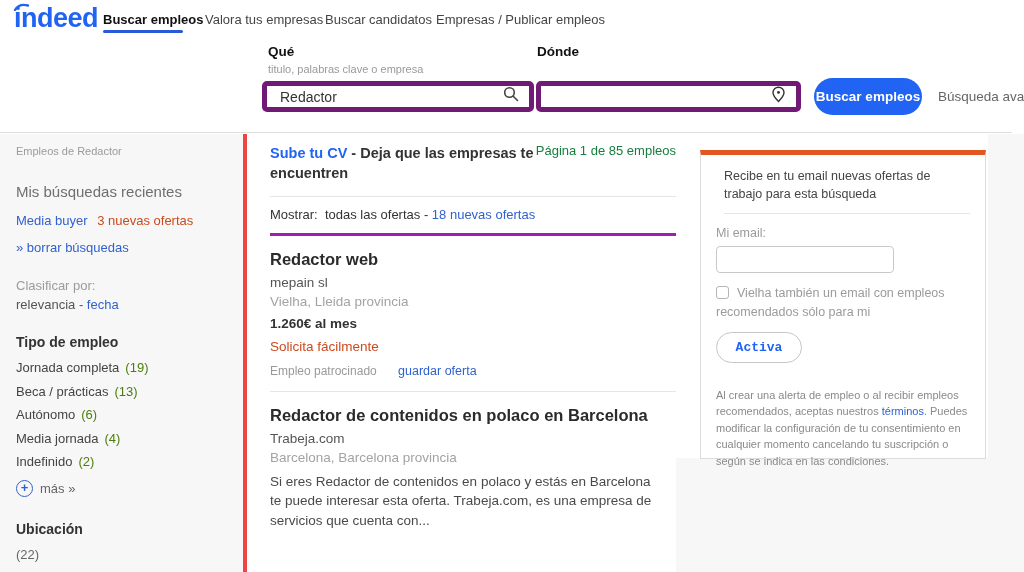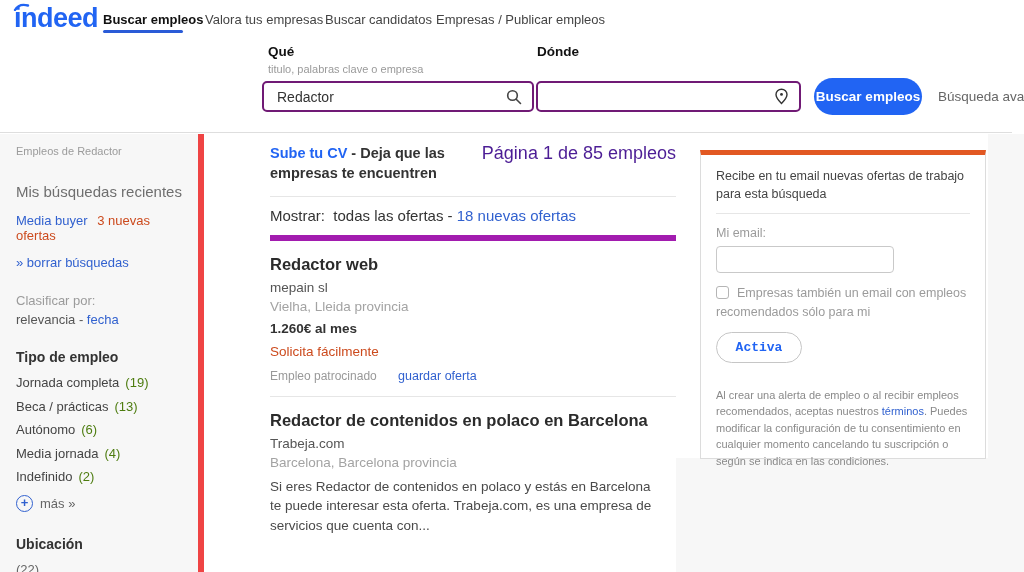--- a/index.html
+++ b/index.html
@@ -14,33 +14,33 @@
     color:#2164f3; letter-spacing:-0.5px; }
   .logo-arc { position:absolute; left:-1px; top:-1px; }
   .nav-tab { position:absolute; top:12px; font-size:13px; color:#444; cursor:pointer; white-space:nowrap; }
   .nav-tab.active { font-weight:bold; color:#111; }
   #tab-underline { position:absolute; left:103px; top:30px; width:80px; height:3px;
     background:#2a5bd7; border-radius:2px; }
 
   .search-label { position:absolute; top:44px; font-size:13.5px; font-weight:bold; color:#111; }
   .search-hint { position:absolute; left:268px; top:63px; font-size:11px; color:#9a9a9a; }
   .search-box { position:absolute; top:81px; height:31px; background:#fff;
-    border:2px solid #701a75; border-radius:5px; display:flex; align-items:center; }
+    border:5px solid #701a75; border-radius:5px; display:flex; align-items:flex-start; }
   .search-box input { border:none; outline:none; flex:1; height:100%; padding:0 6px 0 13px;
     font-size:14px; color:#333; background:transparent; font-family:inherit; }
   .box-icon { display:flex; align-items:center; margin-right:10px; }
   #search-submit { position:absolute; left:814px; top:78px; width:108px; height:37px;
     background:#2164f3; color:#fff; border:none; border-radius:19px;
     font-size:13.5px; font-weight:bold; cursor:pointer; font-family:inherit; }
   #advanced-link { position:absolute; left:938px; top:89px; font-size:13.5px; color:#666;
     white-space:nowrap; cursor:pointer; }
 
   
-  #sidebar { position:absolute; left:0; top:134px; width:204px; height:438px;
-    background:#f7f7f7; border-right:6px solid #ef4444; padding:11px 14px 0 16px; }
+  #sidebar { position:absolute; left:0; top:134px; width:247px; height:438px;
+    background:#f7f7f7; border-right:4px solid #ef4444; padding:11px 14px 0 16px; }
   .crumb { font-size:11px; color:#9b9b9b; margin-bottom:26px; }
   .recent-title { font-size:15px; color:#6f6f6f; margin-bottom:13px; }
   .link { color:#3161cf; cursor:pointer; text-decoration:none; }
   .recent-row { font-size:13px; margin-bottom:12px; }
   .new-offers { color:#cc4a1d; margin-left:6px; }
   .clear-row { font-size:13px; margin-bottom:23px; }
   .sort-label { font-size:13px; color:#9b9b9b; margin-bottom:4px; }
   .sort-row { font-size:13px; color:#555; margin-bottom:22px; }
   .facet-title { font-size:14px; font-weight:bold; color:#333; margin-bottom:10px; }
   .facet-item { font-size:13px; color:#444; margin-bottom:8.5px; cursor:pointer; }
@@ -52,41 +52,41 @@
   .more-label { font-size:13px; color:#666; }
   .loc-item { display:flex; font-size:13px; color:#444; margin-bottom:9px; cursor:pointer; }
   .loc-item .loc-label { width:162px; line-height:1.35; }
   .loc-item .count { color:#666; }
 
   
   #main { position:absolute; left:248px; top:134px; width:428px; padding:9px 0 0 22px; background:#fff; }
   .banner-row { display:flex; justify-content:space-between; width:406px; padding-bottom:12px;
     border-bottom:1px solid #e6e6e6; }
   .banner-text { width:282px; font-size:14.5px; font-weight:bold; color:#333; line-height:1.4; }
-  .page-info { font-size:18px; color:#4c1d95; white-space:nowrap; }
-  .filter-row { width:406px; padding:10px 0 11px 0; border-bottom:6px solid #a21caf; font-size:15px; color:#333; }
+  .page-info { font-size:13px; color:#15803d; white-space:nowrap; }
+  .filter-row { width:406px; padding:10px 0 11px 0; border-bottom:3px solid #a21caf; font-size:13px; color:#333; }
   .job { width:406px; padding:14px 0 13px 0; border-bottom:1px solid #e6e6e6; }
   .job:last-child { border-bottom:none; }
   .job-title { font-size:16.5px; font-weight:bold; color:#2b2b2b; 
     cursor:pointer; margin-bottom:6px; }
   .job-company { font-size:13.5px; color:#555; margin-bottom:4px; }
   .job-location { font-size:13.5px; color:#a3a3a3; margin-bottom:7px; }
   .job-salary { font-size:13.5px; font-weight:bold; color:#333; margin-bottom:8px; }
   .job-desc { font-size:13.5px; color:#4a4a4a; line-height:1.45; max-width:392px; margin-bottom:8px; }
   .easy-apply { font-size:13.5px; color:#cc4a1d; margin-bottom:10px; }
   .job-footer { font-size:12px; color:#999; }
   .job-footer .save { font-size:12.5px; margin-left:18px; }
 
   
   #rightcol { position:absolute; left:676px; top:134px; width:348px; height:438px; background:#f7f7f7; }
   #right-white { position:absolute; left:0; top:0; width:312px; height:324px; background:#fff; }
   #alert-panel { position:absolute; left:24px; top:16px; width:286px; height:309px;
     background:#fff; border:1px solid #dcdcdc; border-top:5px solid #e25822; padding:12px 15px; }
   .panel-title { font-size:12.5px; color:#444; line-height:1.45; padding-bottom:10px;
-    border-bottom:1px solid #e6e6e6; }
+    border-bottom:1px solid #e6e6e6;margin-left:8px; }
   .email-label { font-size:12.5px; color:#9b9b9b; margin:12px 0 6px 0; }
   .email-input { width:178px; height:27px; border:1px solid #c9c9c9; border-radius:4px;
     background:#fff; outline:none; padding:0 8px; font-size:13px; font-family:inherit; }
   .check-row { margin-top:11px; font-size:12.5px; color:#9b9b9b; line-height:1.5; }
   .checkbox { display:inline-block; width:13px; height:13px; border:1.5px solid #b5b5b5;
     border-radius:3px; background:#fff; vertical-align:-2px; margin-right:8px; cursor:pointer; }
   .activa-btn { margin-top:10px; width:86px; height:31px; background:#fff;
     border:1px solid #c6c6c6; border-radius:16px; color:#2164f3; font-weight:bold;
     font-size:13px; cursor:pointer; font-family:Liberation Mono, monospace; }
   .legal { margin-top:24px; font-size:11px; color:#8a8a8a; line-height:1.5; }
@@ -216,21 +216,21 @@
     </div>
   </div>
 
   <div id="rightcol">
     <div id="right-white"></div>
     <div id="alert-panel">
       <div class="panel-title">Recibe en tu email nuevas ofertas de trabajo para esta búsqueda</div>
       <div class="email-label">Mi email:</div>
       <input class="email-input" type="text" style="">
       <div class="check-row">
-        <span class="checkbox"></span><span>Empresas también un email con empleos recomendados sólo para mi</span>
+        <span class="checkbox"></span><span>Vielha también un email con empleos recomendados sólo para mi</span>
       </div>
       <button class="activa-btn">Activa</button>
       <div class="legal">
         <span>Al crear una alerta de empleo o al recibir empleos recomendados, aceptas nuestros </span><span class="link">términos</span><span>. Puedes modificar la configuración de tu consentimiento en cualquier momento cancelando tu suscripción o según se indica en las condiciones.</span>
       </div>
     </div>
   </div>
 
 </div>
 

